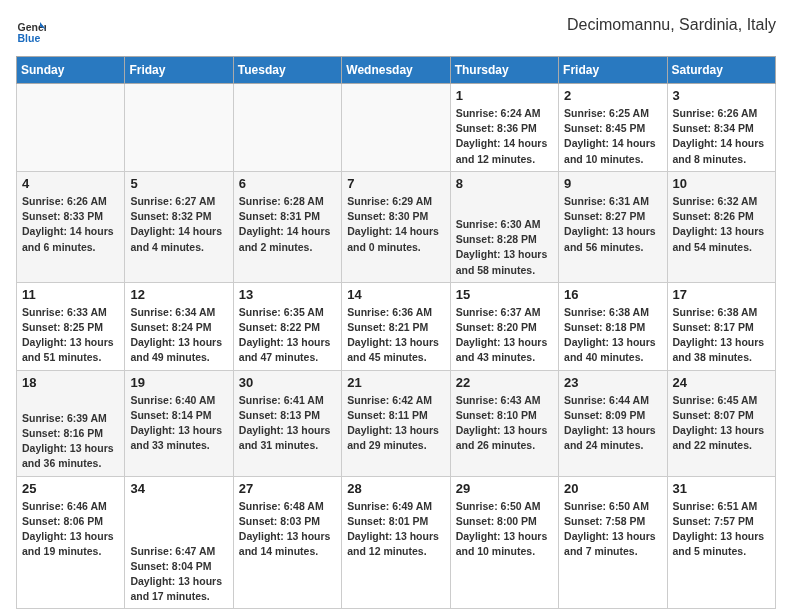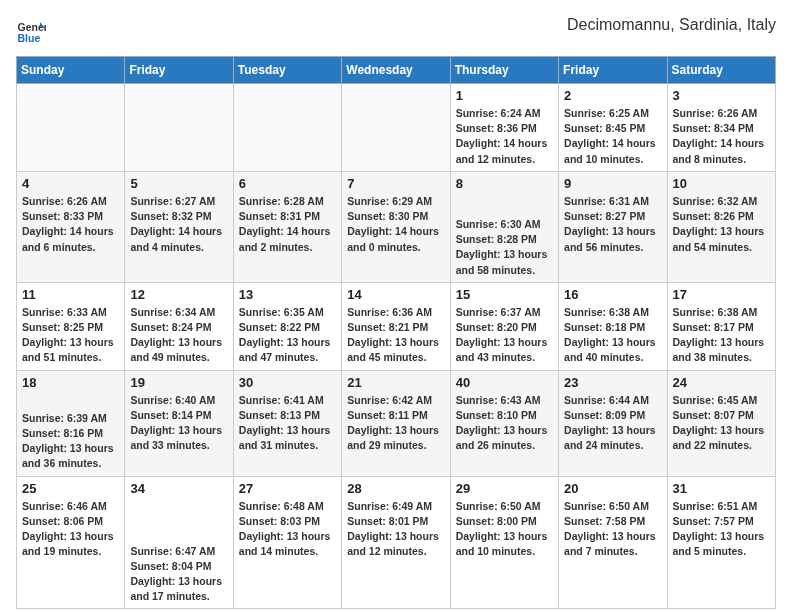--- a/index.html
+++ b/index.html
@@ -261,21 +261,21 @@
 and 31 minutes.</div>
         </td>
         <td>
           <div class="day-num">21</div>
           <div class="day-info" style="white-space: pre-line;">Sunrise: 6:42 AM
 Sunset: 8:11 PM
 Daylight: 13 hours
 and 29 minutes.</div>
         </td>
         <td>
-          <div class="day-num">40</div>
+          <div class="day-num">22</div>
           <div class="day-info" style="white-space: pre-line;">Sunrise: 6:43 AM
 Sunset: 8:10 PM
 Daylight: 13 hours
 and 26 minutes.</div>
         </td>
         <td>
           <div class="day-num">23</div>
           <div class="day-info" style="white-space: pre-line;">Sunrise: 6:44 AM
 Sunset: 8:09 PM
 Daylight: 13 hours

